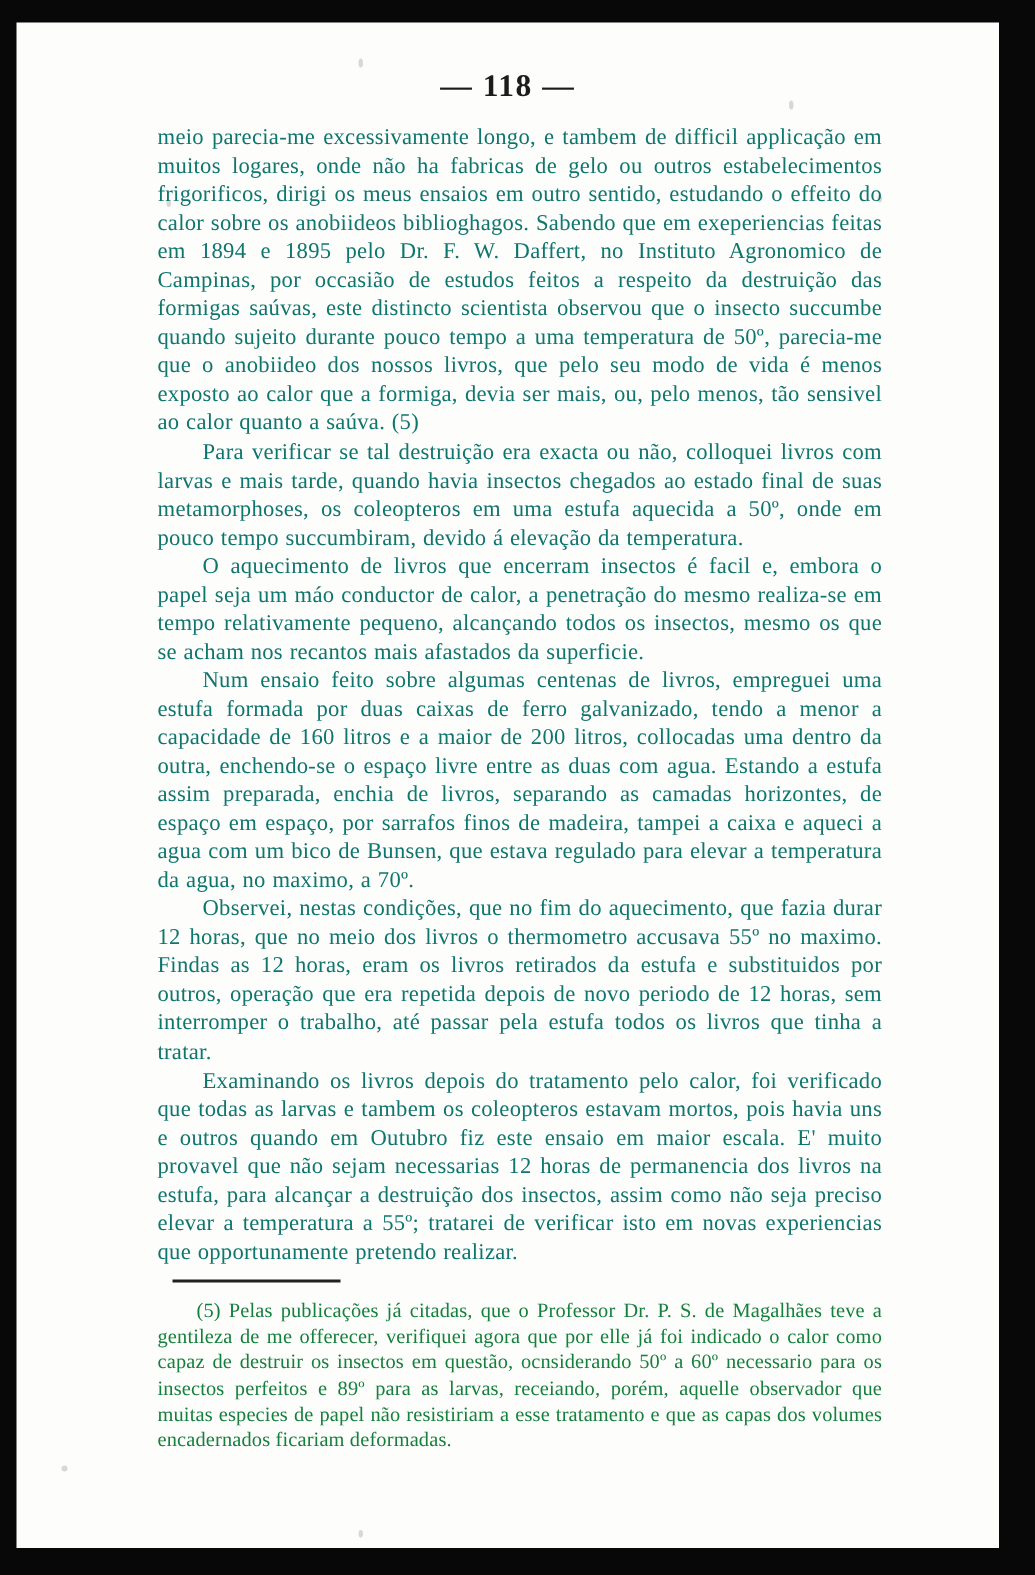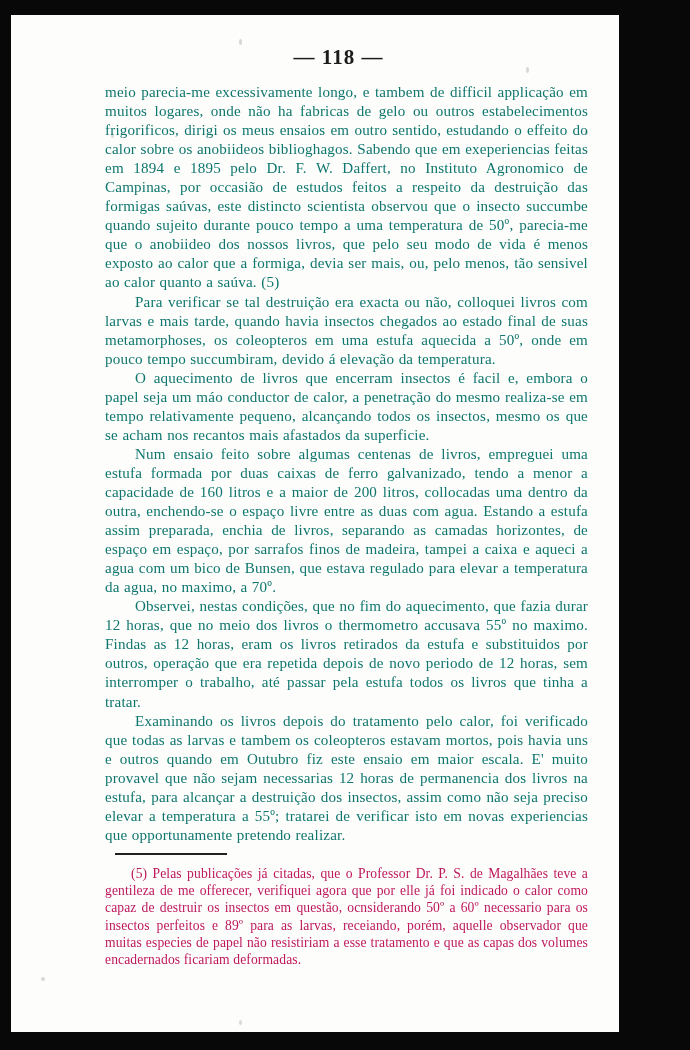--- a/index.html
+++ b/index.html
@@ -20,21 +20,21 @@
     width: 690px;
     height: 1050px;
     background: #080808;
     box-sizing: border-box;
   }
 
   .page-sheet {
     position: absolute;
     left: 11px;
     top: 15px;
-    width: 608px;
+    width: 655px;
     height: 1017px;
     background: #fdfdfb;
     box-sizing: border-box;
     overflow: hidden;
   }
 
   
   .speckle {
     position: absolute;
     pointer-events: none;
@@ -92,21 +92,21 @@
     height: 2px;
     background: #202020;
     margin: 0 0 10px 10px;
     border: none;
   }
 
   .footnote-text {
     font-family: "Liberation Serif", serif;
     font-size: 13.6px;
     line-height: 17.2px;
-    color: #be185d;
+    color: #15803d;
     text-align: justify;
     text-indent: 26px;
     letter-spacing: 0.1px;
     margin: 0;
   }
 </style>
 </head>
 <body>
 
 <div class="scan-frame">

